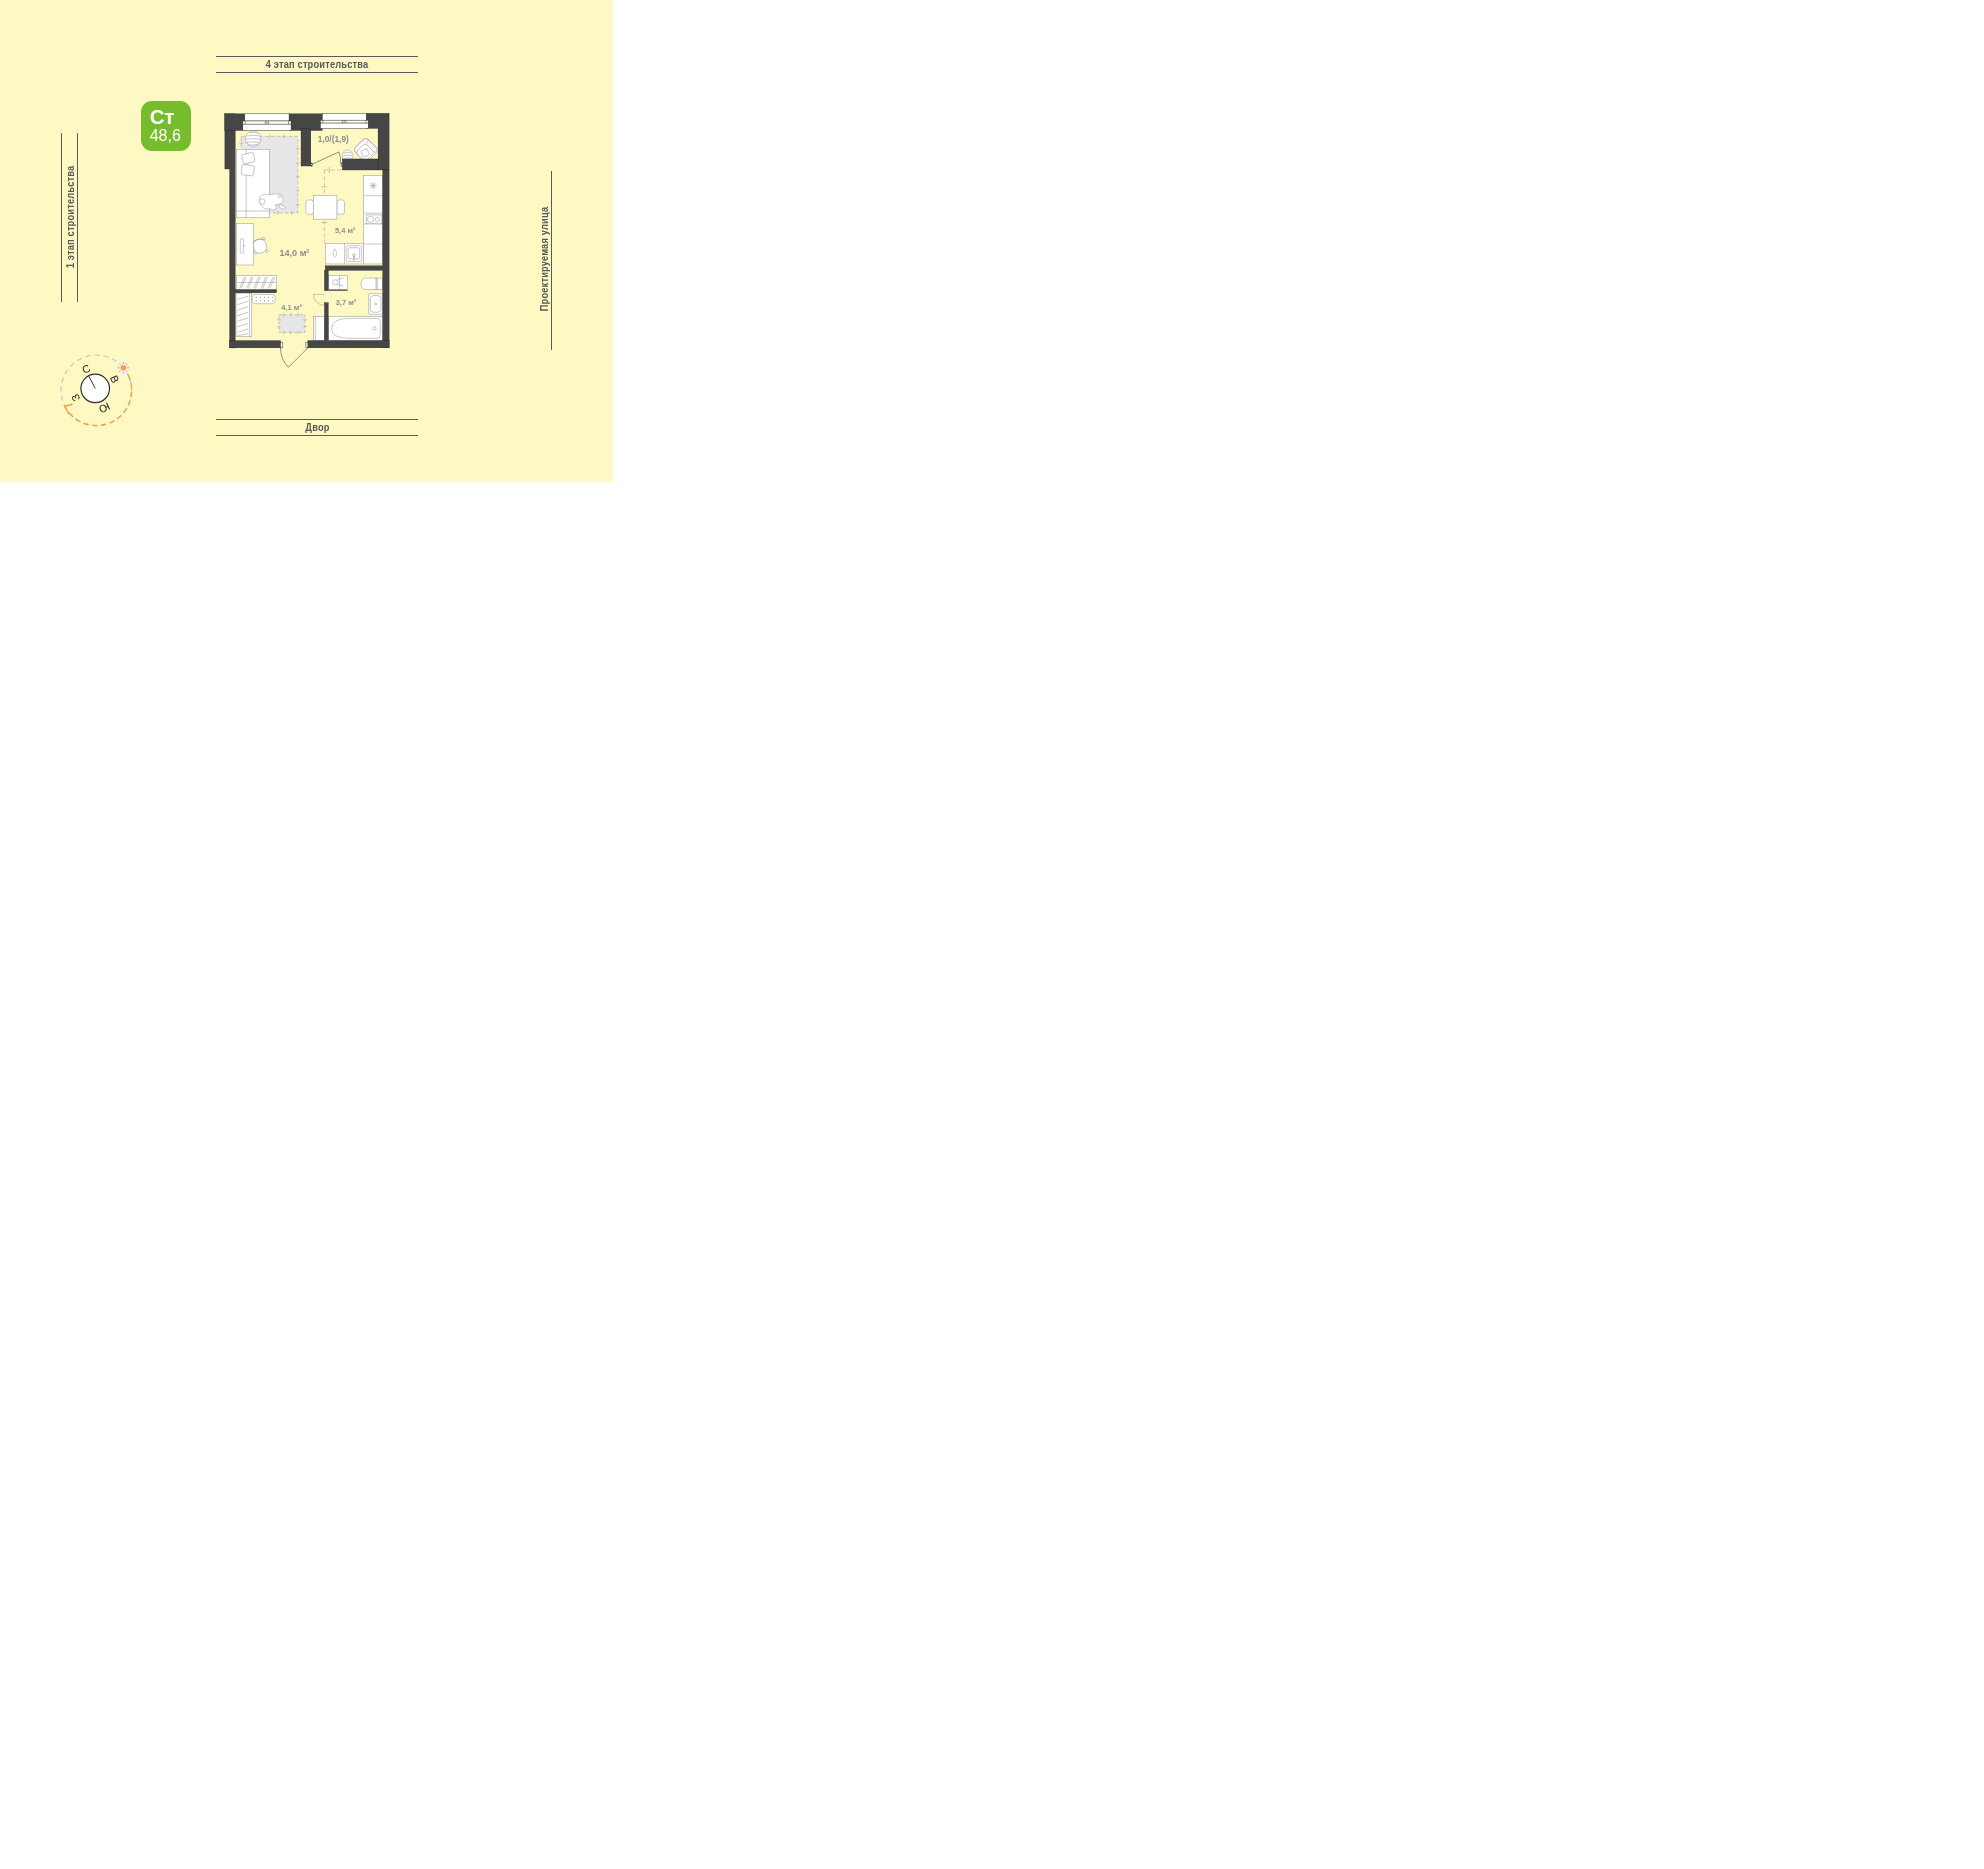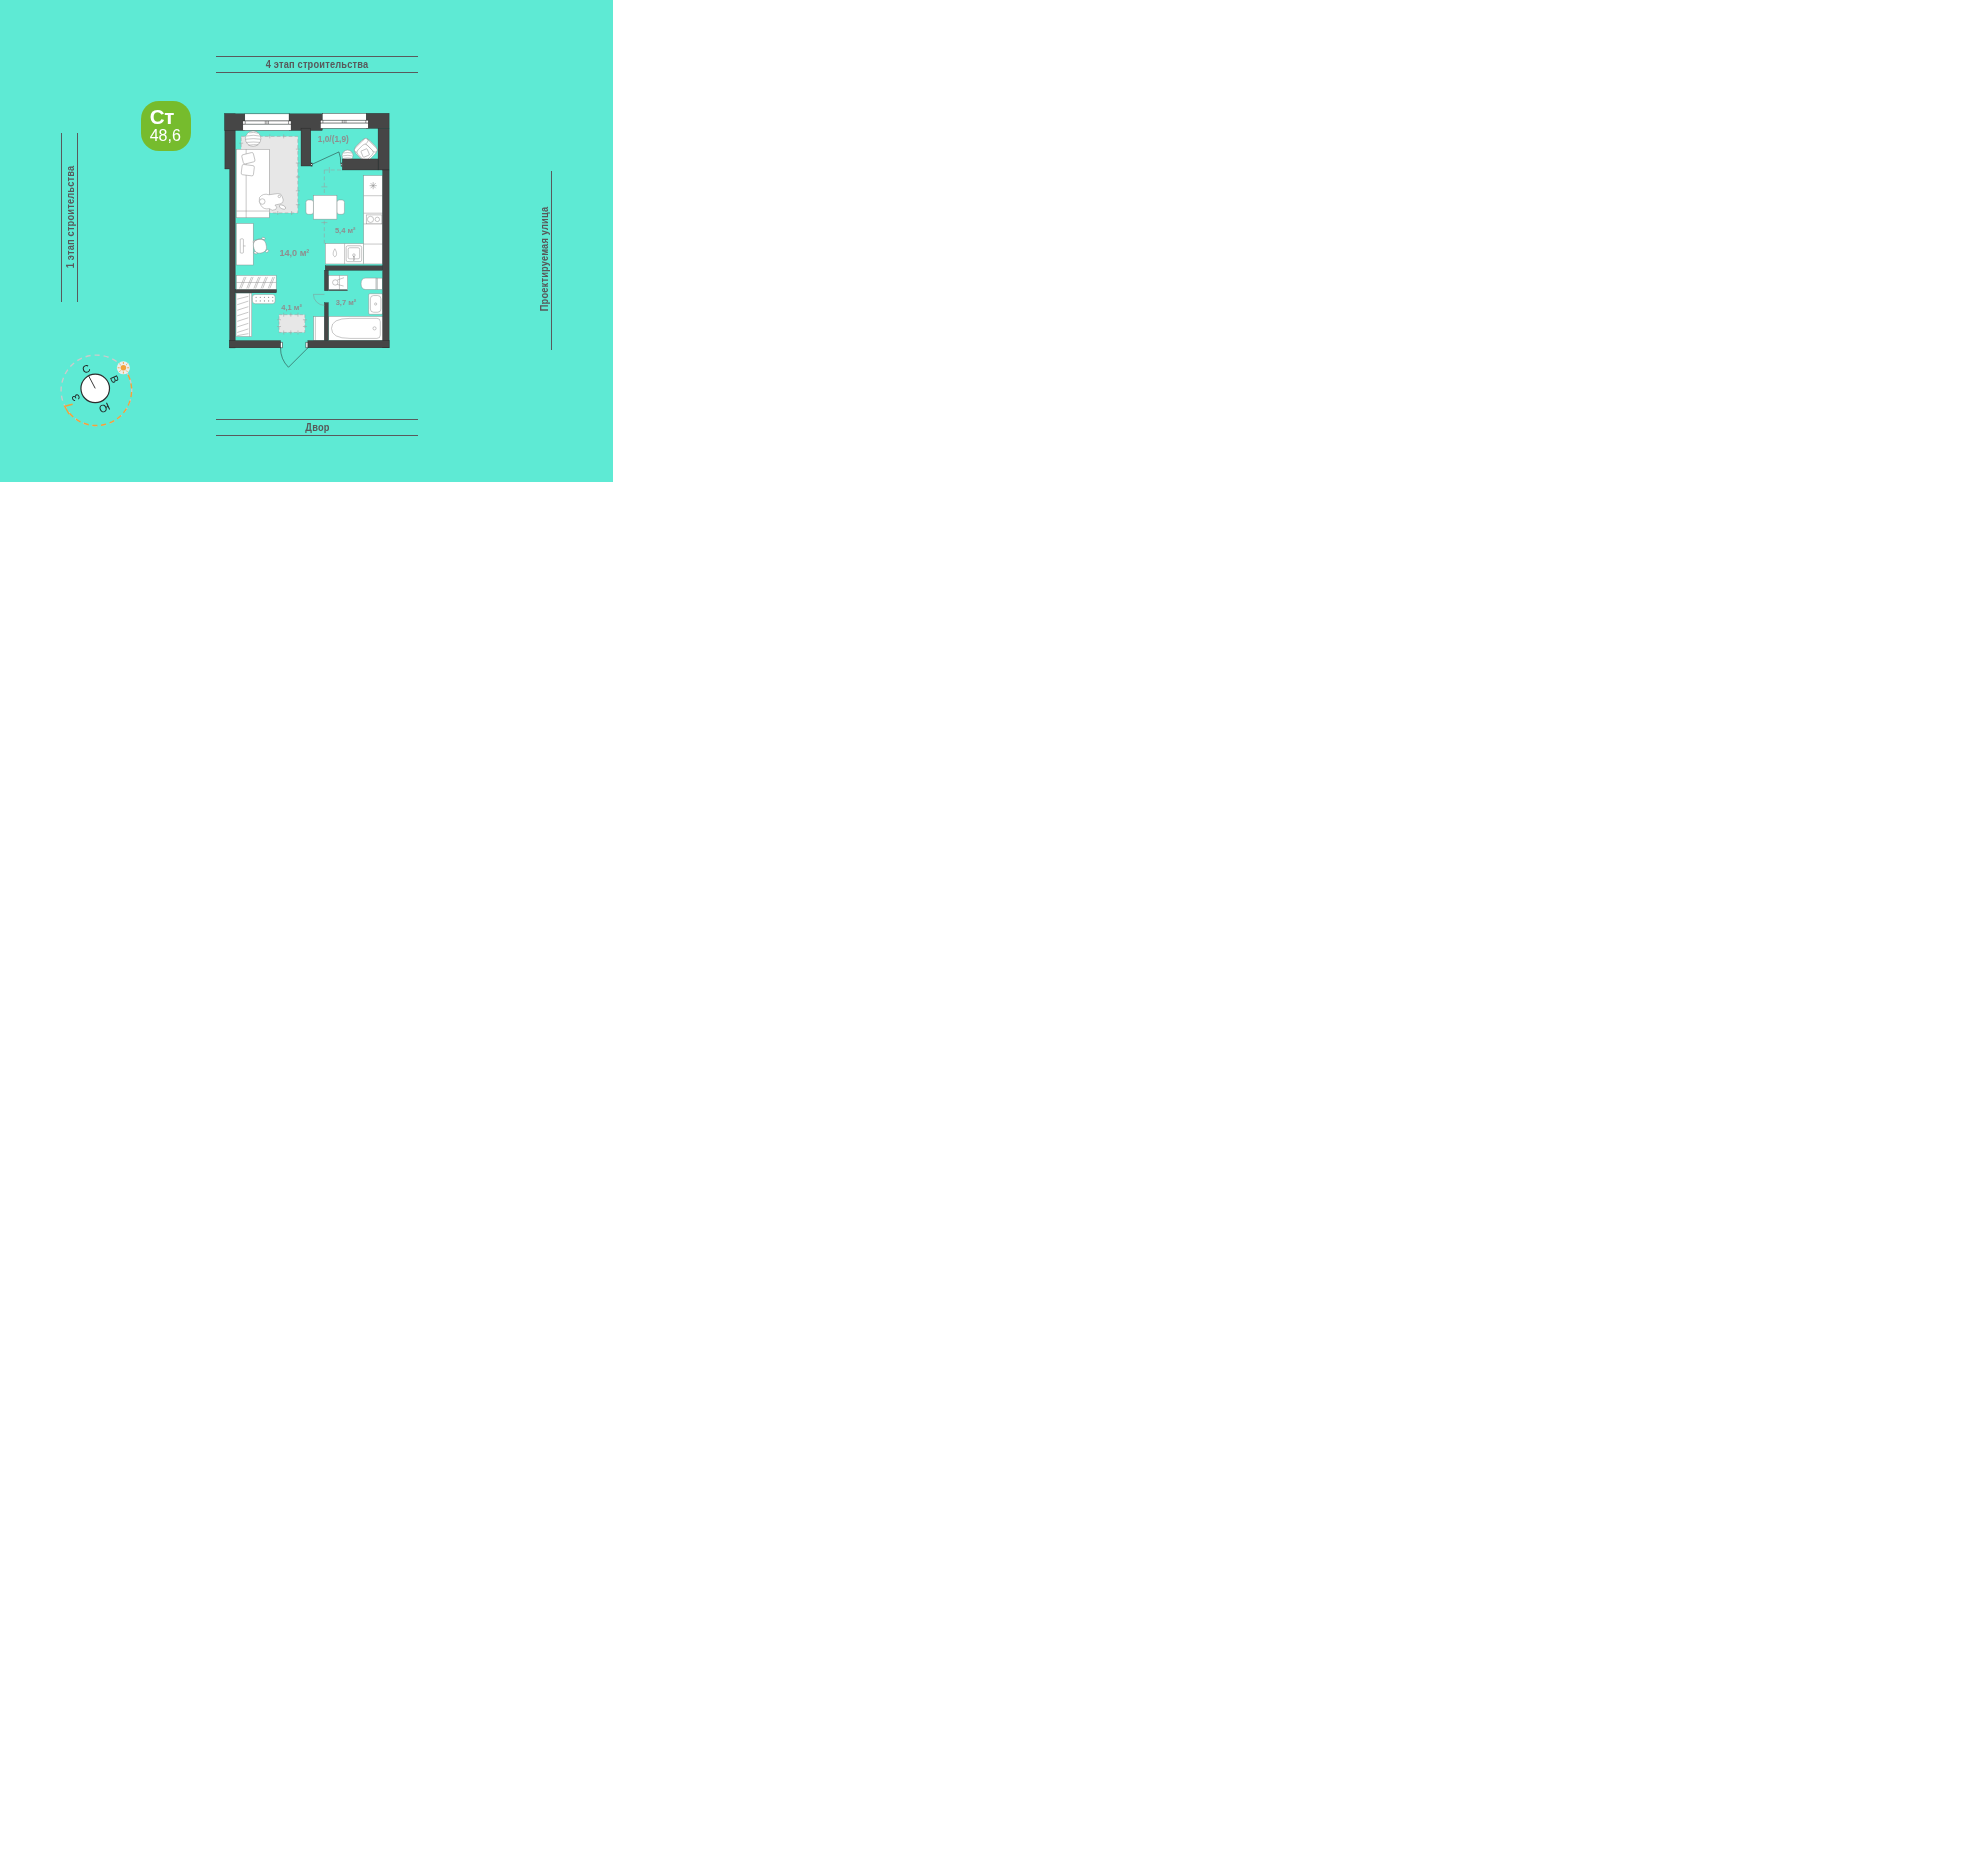--- a/index.html
+++ b/index.html
@@ -1,17 +1,17 @@
 <!DOCTYPE html>
 <html style="font-size:6.4px"><head>
 <meta charset="utf-8">
 <style>
   html,body{margin:0;padding:0;background:#fff;}
   .page{
-    position:relative;width:613px;height:482px;background:#5eead4;overflow:hidden;
+    position:relative;width:613px;height:482px;background:#fef9c3;overflow:hidden;
     font-family:"Liberation Sans",sans-serif;
   }
   
   .h-band{
     position:absolute;left:216px;width:202px;height:16.7px;
     border-top:0.8px solid #595a5c;border-bottom:0.8px solid #595a5c;
     display:flex;align-items:center;justify-content:center;box-sizing:border-box;
   }
   .h-band.top{top:56px;}
   .h-band.bottom{top:419px;}
@@ -26,21 +26,21 @@
   .v-label{
     position:absolute;color:#58585a;font-size:10.3px;font-weight:600;letter-spacing:0.2px;
     white-space:nowrap;transform:translate(-50%,-50%) rotate(-90deg) scaleX(.9);
     transform-origin:center center;
   }
   .v-label.left{left:70px;top:217px;}
   .v-label.right{left:544px;top:259px;}
   
   .badge{
     position:absolute;left:141px;top:101px;width:50px;height:50px;
-    background:#76BC2D;border-radius:18px;color:#fff;
+    background:#76BC2D;border-radius:11px;color:#fff;
     display:flex;flex-direction:column;justify-content:center;
     padding-left:8.7px;box-sizing:border-box;
   }
   .badge .t{font-size:20.6px;font-weight:700;line-height:1.0;letter-spacing:-0.4px;}
   .badge .a{font-size:16px;font-weight:400;line-height:1.05;}
   svg{position:absolute;left:0;top:0;}
   text.room{fill:#8e8e8e;font-family:"Liberation Sans",sans-serif;font-weight:700;}
   text.cmp{fill:#1f1f1f;font-family:"Liberation Sans",sans-serif;font-weight:500;font-size:27px;}
 </style>
 </head>

